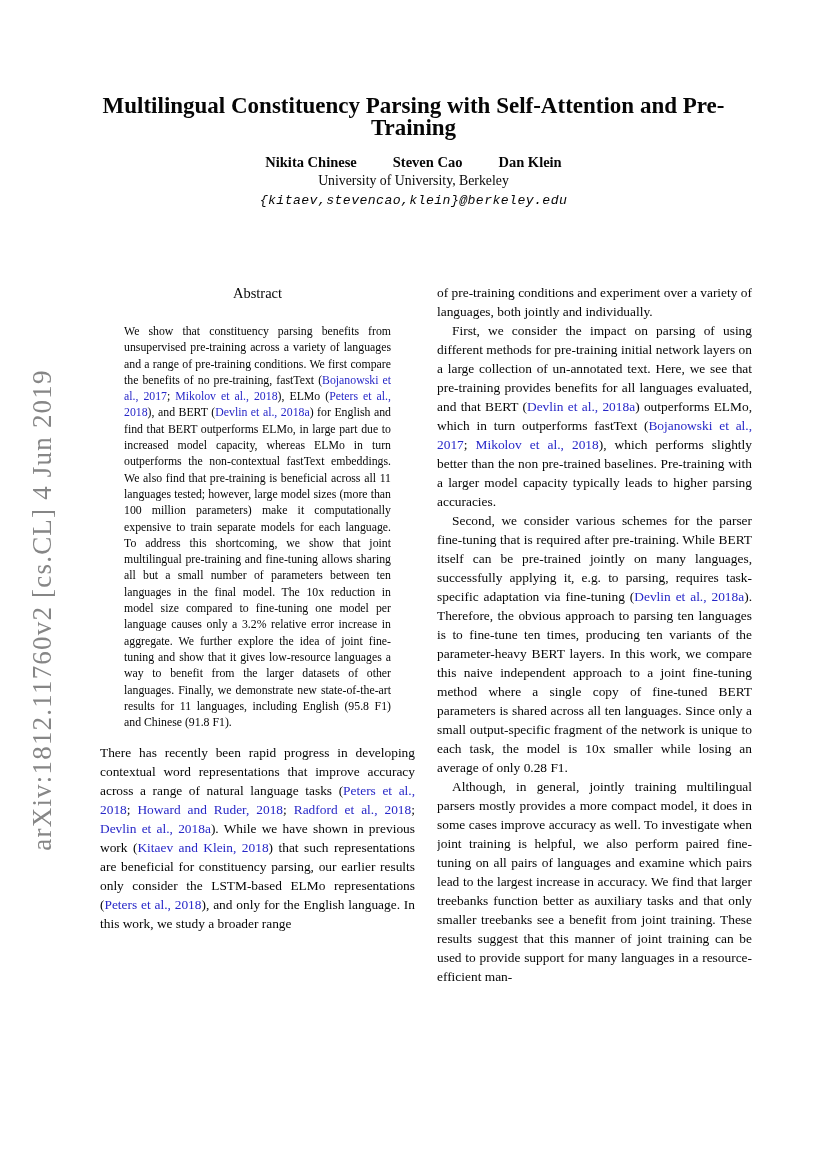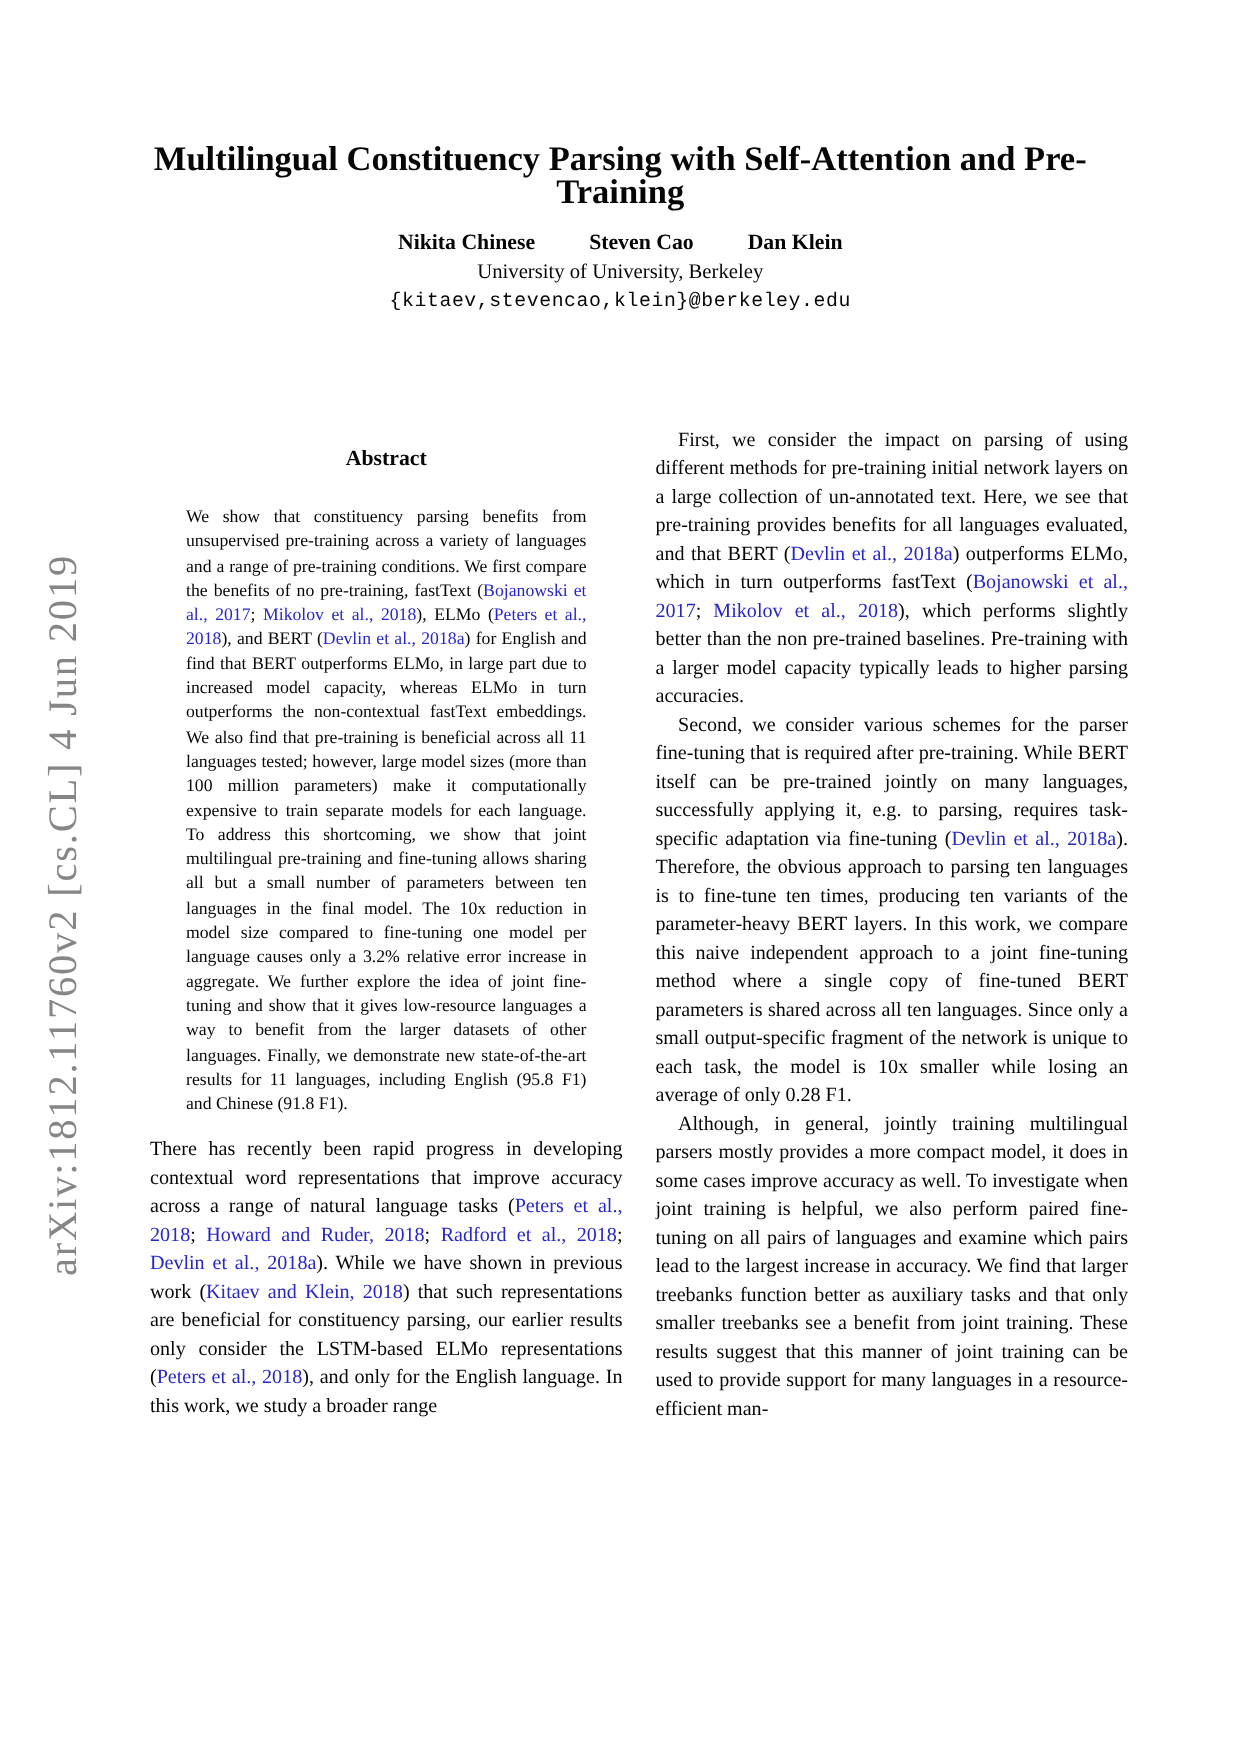--- a/index.html
+++ b/index.html
@@ -41,41 +41,42 @@
     font-size: 13.8px;
     line-height: 19px;
   }
   .affil-first { margin-top: 4px; }
   .email {
     margin-top: 3px;
     text-align: center;
     font-family: "Liberation Mono", monospace;
     font-size: 13.2px;
     letter-spacing: 0.4px;
+    font-style: italic;
   }
   .columns {
     position: absolute;
     left: 100px;
     top: 283px;
     width: 652px;
     height: 880px;
     display: flex;
     gap: 22px;
   }
   .col {
     width: 315px;
     height: 100%;
     overflow: hidden;
   }
   .abstract-heading {
     text-align: center;
     font-size: 14.5px;
-    font-weight: bold;
+    font-weight: normal;
     line-height: 17px;
-    margin: 15px 0 0 0;
+    margin: 2px 0 0 0;
   }
   .abstract-body {
     margin: 21px 24px 0 24px;
     font-size: 11.8px;
     line-height: 16.3px;
     text-align: justify;
   }
   .section-heading {
     margin: 30px 0 0 0;
     font-size: 14.5px;
@@ -110,19 +111,20 @@
 
   <div class="columns">
 
     <div class="col">
       <div class="abstract-heading">Abstract</div>
       <p class="abstract-body"><span>We show that constituency parsing benefits from unsupervised pre-training across a variety of languages and a range of pre-training conditions.  We first compare the benefits of no pre-training, fastText (</span><span class="cite-link">Bojanowski et al., 2017</span><span>; </span><span class="cite-link">Mikolov et al., 2018</span><span>), ELMo (</span><span class="cite-link">Peters et al., 2018</span><span>), and BERT (</span><span class="cite-link">Devlin et al., 2018a</span><span>) for English and find that BERT outperforms ELMo, in large part due to increased model capacity, whereas ELMo in turn outperforms the non-contextual fastText embeddings.  We also find that pre-training is beneficial across all 11 languages tested; however, large model sizes (more than 100 million parameters) make it computationally expensive to train separate models for each language.  To address this shortcoming, we show that joint multilingual pre-training and fine-tuning allows sharing all but a small number of parameters between ten languages in the final model. The 10x reduction in model size compared to fine-tuning one model per language causes only a 3.2% relative error increase in aggregate.  We further explore the idea of joint fine-tuning and show that it gives low-resource languages a way to benefit from the larger datasets of other languages. Finally, we demonstrate new state-of-the-art results for 11 languages, including English (95.8 F1) and Chinese (91.8 F1).</span></p>
       <p class="body-par first-body-par"><span>There has recently been rapid progress in developing contextual word representations that improve accuracy across a range of natural language tasks (</span><span class="cite-link">Peters et al., 2018</span><span>; </span><span class="cite-link">Howard and Ruder, 2018</span><span>; </span><span class="cite-link">Radford et al., 2018</span><span>; </span><span class="cite-link">Devlin et al., 2018a</span><span>). While we have shown in previous work (</span><span class="cite-link">Kitaev and Klein, 2018</span><span>) that such representations are beneficial for constituency parsing, our earlier results only consider the LSTM-based ELMo representations (</span><span class="cite-link">Peters et al., 2018</span><span>), and only for the English language.  In this work, we study a broader range</span></p>
     </div>
 
     <div class="col">
+      <p class="body-par"><span>of pre-training conditions and experiment over a variety of languages, both jointly and individually.</span></p>
       <p class="body-par indent"><span>First, we consider the impact on parsing of using different methods for pre-training initial network layers on a large collection of un-annotated text.  Here, we see that pre-training provides benefits for all languages evaluated, and that BERT (</span><span class="cite-link">Devlin et al., 2018a</span><span>) outperforms ELMo, which in turn outperforms fastText (</span><span class="cite-link">Bojanowski et al., 2017</span><span>; </span><span class="cite-link">Mikolov et al., 2018</span><span>), which performs slightly better than the non pre-trained baselines. Pre-training with a larger model capacity typically leads to higher parsing accuracies.</span></p>
       <p class="body-par indent"><span>Second, we consider various schemes for the parser fine-tuning that is required after pre-training.  While BERT itself can be pre-trained jointly on many languages, successfully applying it, e.g. to parsing, requires task-specific adaptation via fine-tuning (</span><span class="cite-link">Devlin et al., 2018a</span><span>).  Therefore, the obvious approach to parsing ten languages is to fine-tune ten times, producing ten variants of the parameter-heavy BERT layers.  In this work, we compare this naive independent approach to a joint fine-tuning method where a single copy of fine-tuned BERT parameters is shared across all ten languages.  Since only a small output-specific fragment of the network is unique to each task, the model is 10x smaller while losing an average of only 0.28 F1.</span></p>
       <p class="body-par indent"><span>Although, in general, jointly training multilingual parsers mostly provides a more compact model, it does in some cases improve accuracy as well.  To investigate when joint training is helpful, we also perform paired fine-tuning on all pairs of languages and examine which pairs lead to the largest increase in accuracy.  We find that larger treebanks function better as auxiliary tasks and that only smaller treebanks see a benefit from joint training.  These results suggest that this manner of joint training can be used to provide support for many languages in a resource-efficient man-</span></p>
     </div>
 
   </div>
 </div>
 
 </body></html>

